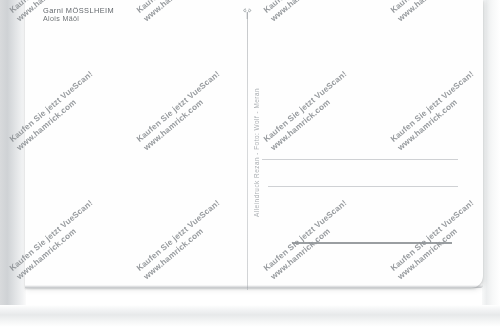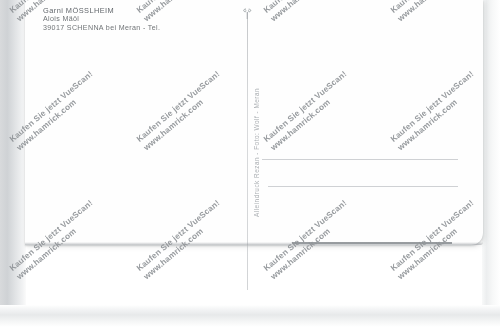--- a/index.html
+++ b/index.html
@@ -69,21 +69,21 @@
       #eceeef 75%,
       #f8f9f9 100%);
   }
 
   
   .postcard {
     position: absolute;
     left: 25px;
     top: 0px;
     width: 458px;
-    height: 245px;
+    height: 288px;
     background: #fefefe;
     border-bottom-right-radius: 12px;
     box-shadow: 0 1px 2px rgba(120,125,130,0.35),
                 2px 2px 5px rgba(120,125,130,0.18);
   }
   .postcard::after {
     content: "";
     position: absolute;
     left: 0;
     right: 0;
@@ -213,21 +213,20 @@
   <div class="scan-bed"></div>
 
   <div class="left-gutter"></div>
   <div class="right-gutter"></div>
 
   <div class="postcard">
 
     <div class="imprint">
       <span class="imprint-line name">Garni MÖSSLHEIM</span>
       <span class="imprint-line">Alois Mäöl</span>
-      <span class="imprint-line">39017 SCHENNA bei Meran - Tel.</span>
     </div>
 
     <div class="divider"></div>
 
     <span class="divider-ornament">
       <svg width="15" height="15" viewBox="0 0 15 15" aria-hidden="true">
         <path d="M6 3 C3.5 3 3 5 4.6 5.6 C6 6.1 6.6 4.6 5.6 4.1
                  M8.6 3.2 C11 3 11.4 5 9.8 5.7 C8.4 6.2 7.9 4.7 8.9 4.2" fill="none" stroke="#9aa0a4" stroke-width="0.9"></path>
         <path d="M7.2 6 L7.2 13" fill="none" stroke="#9aa0a4" stroke-width="0.8"></path>
       </svg>

